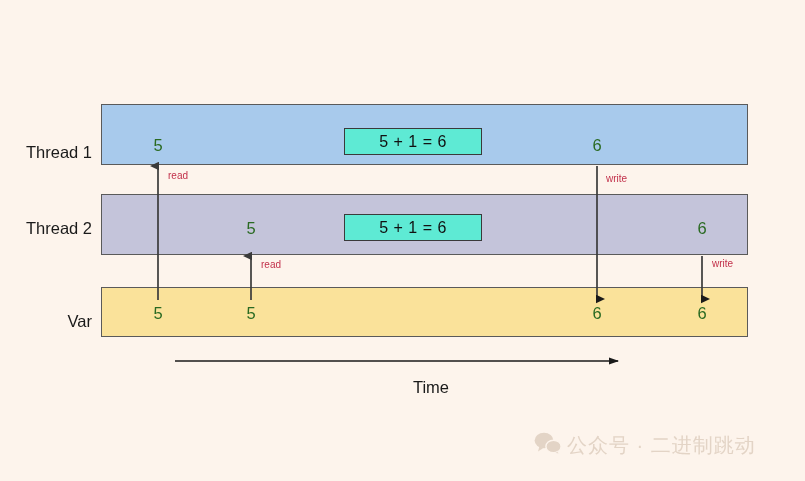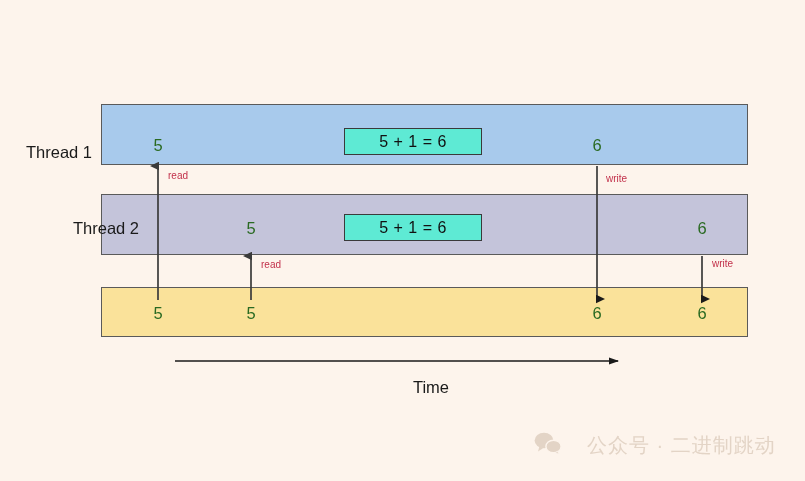--- a/index.html
+++ b/index.html
@@ -34,21 +34,21 @@
   .lane-label {
     position: absolute;
     font-size: 16.5px;
     color: #1a1a1a;
     text-align: right;
     width: 92px;
     left: 0px;
     white-space: nowrap;
   }
   #label-thread1 { top: 143px; }
-  #label-thread2 { top: 219px; margin-left: 47px; }
+  #label-thread2 { top: 219px; }
   #label-var     { top: 312px; }
 
   .value {
     position: absolute;
     font-size: 16.5px;
     color: #2a6a22;
     text-align: center;
     width: 24px;
     white-space: nowrap;
   }
@@ -96,39 +96,40 @@
     font-size: 16.5px;
     color: #1a1a1a;
   }
 
   #watermark {
     position: absolute;
     left: 534px;
     top: 432px;
     display: flex;
     align-items: center;
-    gap: 25px;
+    gap: 5px;
     color: #e3d4c6;
     font-size: 20px;
     letter-spacing: 1px;
     white-space: nowrap;
   }
   #watermark .wx-icon { display: block; }
 </style>
 </head>
 <body>
 
 <div id="canvas">
 
   <div class="lane" id="lane-thread1"></div>
   <div class="lane" id="lane-thread2"></div>
   <div class="lane" id="lane-var"></div>
 
   <div class="lane-label" id="label-thread1">Thread 1</div>
   <div class="lane-label" id="label-thread2">Thread 2</div>
+  <div class="lane-label" id="label-var">Var</div>
 
   <div class="value" style="left:146px; top:136px;">5</div>
   <div class="value" style="left:585px; top:136px;">6</div>
 
   <div class="value" style="left:239px; top:219px;">5</div>
   <div class="value" style="left:690px; top:219px;">6</div>
 
   <div class="value" style="left:146px; top:304px;">5</div>
   <div class="value" style="left:239px; top:304px;">5</div>
   <div class="value" style="left:585px; top:304px;">6</div>

